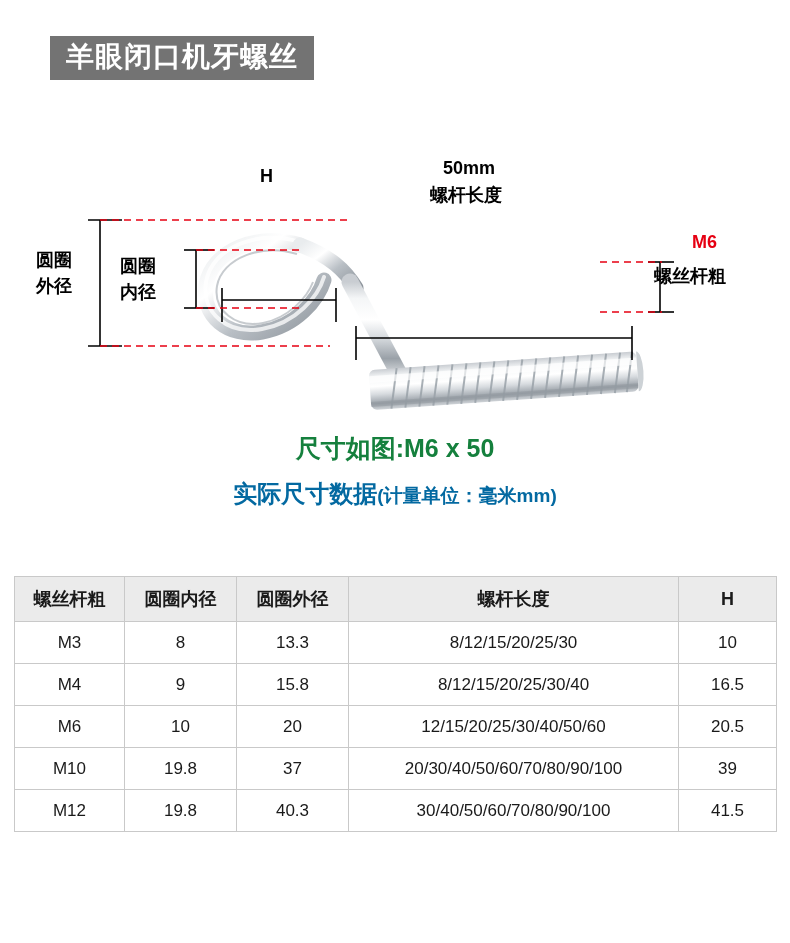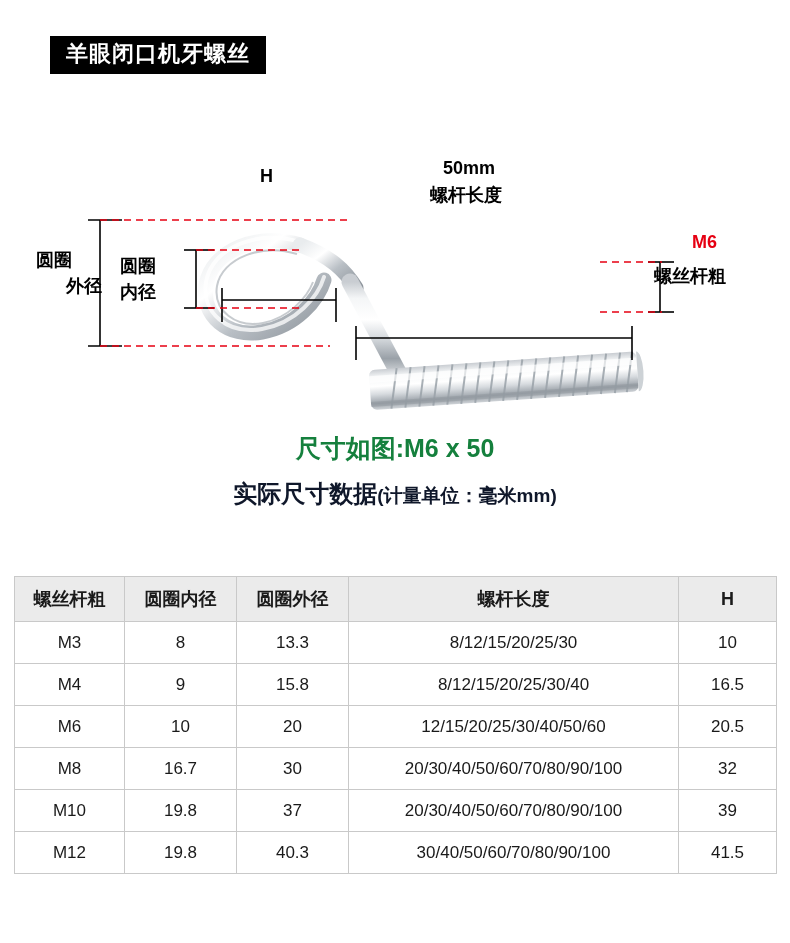--- a/index.html
+++ b/index.html
@@ -14,23 +14,23 @@
     font-family: "Liberation Sans", sans-serif;
     color: #000;
     overflow: hidden;
   }
 
   
   .title-banner {
     position: absolute;
     left: 50px;
     top: 36px;
-    background: #000000;
+    background: #737373;
     color: #ffffff;
-    font-size: 22px;
+    font-size: 28px;
     font-weight: bold;
     padding: 7px 16px 9px 16px;
     letter-spacing: 1px;
     line-height: 1;
     white-space: nowrap;
   }
 
   
   .diagram {
     position: absolute;
@@ -65,21 +65,21 @@
     font-weight: bold;
   }
   .caption-actual {
     position: absolute;
     top: 478px;
     left: 0;
     width: 790px;
     text-align: center;
     font-size: 24px;
     font-weight: bold;
-    color: #0f172a;
+    color: #0369a1;
   }
   .caption-actual .unit {
     font-size: 19px;
     font-weight: bold;
   }
 
   
   .table-wrap {
     position: absolute;
     left: 14px;
@@ -234,21 +234,21 @@
     </g>
   </svg>
 
   
   <div class="dim-label" style="left:260px; top:56px;">H</div>
 
   <div class="dim-label" style="left:443px; top:48px;">50mm</div>
   <div class="dim-label" style="left:430px; top:75px;">螺杆长度</div>
 
   <div class="dim-label" style="left:36px; top:140px;">圆圈</div>
-  <div class="dim-label" style="left:36px; top:166px;margin-left:30px;">外径</div>
+  <div class="dim-label" style="left:36px; top:166px;">外径</div>
 
   <div class="dim-label" style="left:120px; top:146px;">圆圈</div>
   <div class="dim-label" style="left:120px; top:172px;text-align:center;">内径</div>
 
   <div class="dim-label red" style="left:692px; top:122px;">M6</div>
   <div class="dim-label" style="left:654px; top:156px;">螺丝杆粗</div>
 </div>
 
 <div class="caption-size">尺寸如图:M6 x 50</div>
 <div class="caption-actual">
@@ -289,27 +289,20 @@
         <td>16.5</td>
       </tr>
       <tr>
         <td>M6</td>
         <td>10</td>
         <td>20</td>
         <td class="wide">12/15/20/25/30/40/50/60</td>
         <td>20.5</td>
       </tr>
       <tr>
-        <td>M8</td>
-        <td>16.7</td>
-        <td>30</td>
-        <td class="wide">20/30/40/50/60/70/80/90/100</td>
-        <td>32</td>
-      </tr>
-      <tr>
         <td>M10</td>
         <td>19.8</td>
         <td>37</td>
         <td class="wide">20/30/40/50/60/70/80/90/100</td>
         <td>39</td>
       </tr>
       <tr>
         <td>M12</td>
         <td>19.8</td>
         <td>40.3</td>

